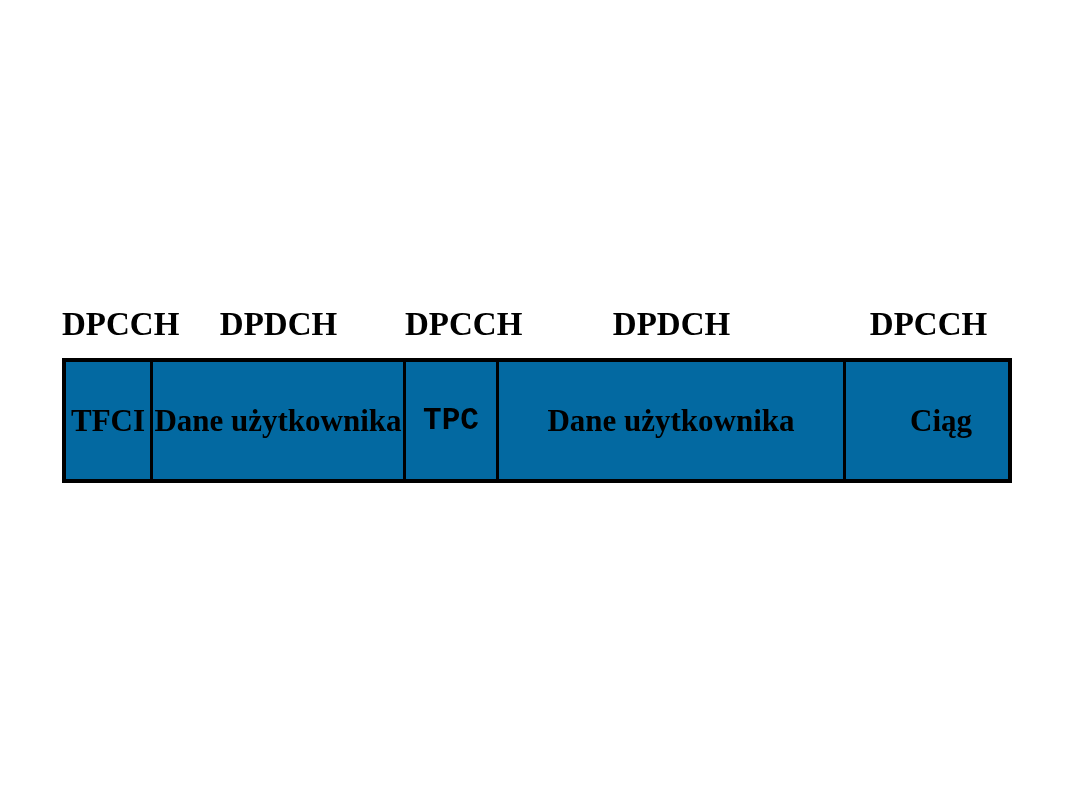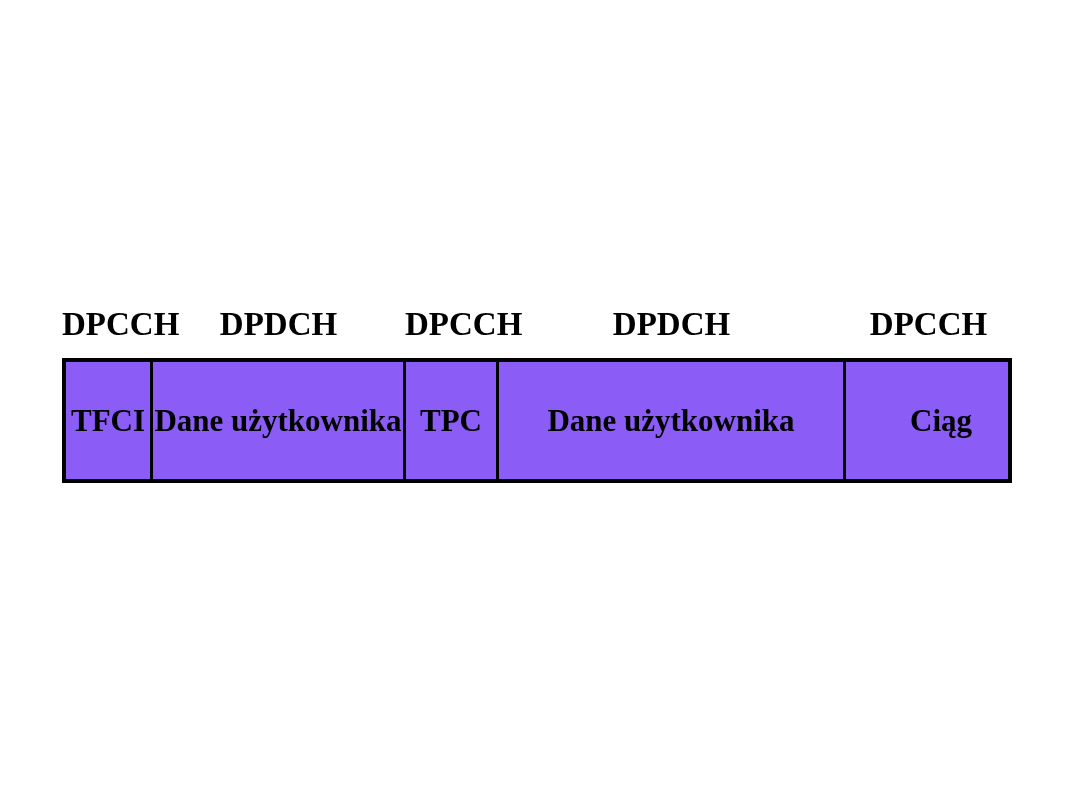--- a/index.html
+++ b/index.html
@@ -37,21 +37,21 @@
     font-weight: bold;
     line-height: 40px;
     white-space: nowrap;
   }
   .boxes-row {
     display: flex;
     width: 950px;
     height: 125px;
     box-sizing: border-box;
     border: 4px solid #000000;
-    background: #8b5cf6;
+    background: #0369a1;
   }
   .cell {
     box-sizing: border-box;
     border-right: 3px solid #000000;
     display: flex;
     flex-direction: column;
     justify-content: center;
     align-items: center;
     text-align: center;
     font-size: 31px;
@@ -62,21 +62,21 @@
   .cell.last { border-right: none; padding-left: 28px; }
   
   .lw1 { width: 90px; }
   .lw2 { width: 253px; }
   .lw3 { width: 93px; }
   .lw4 { width: 347px; }
   .lw5 { width: 167px; }
   
   .cw1 { width: 87px; }
   .cw2 { width: 253px; }
-  .cw3 { width: 93px; }
+  .cw3 { width: 93px; font-family: Liberation Mono, monospace; }
   .cw4 { width: 347px; }
   .cw5 { width: 162px; }
   sub {
     font-size: 0.62em;
     line-height: 0;
     vertical-align: -0.35em;
   }
 </style>
 </head>
 <body>

